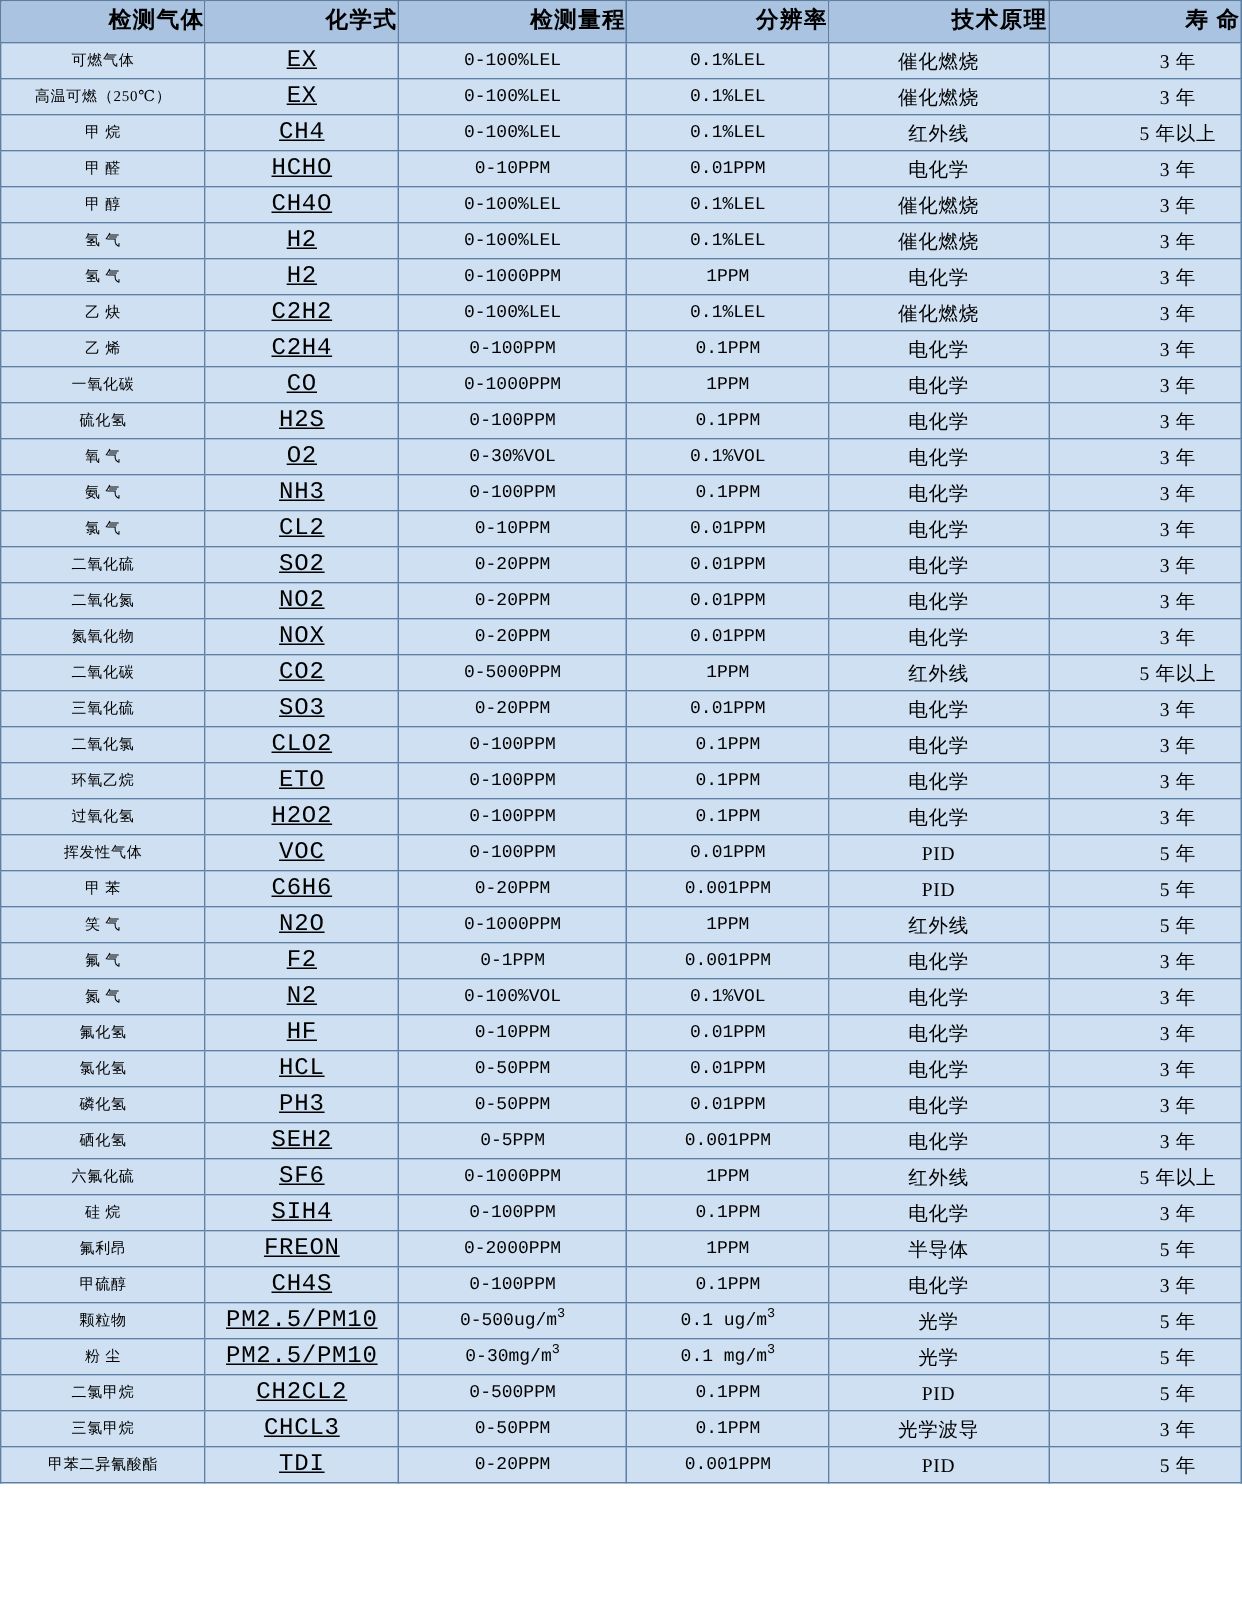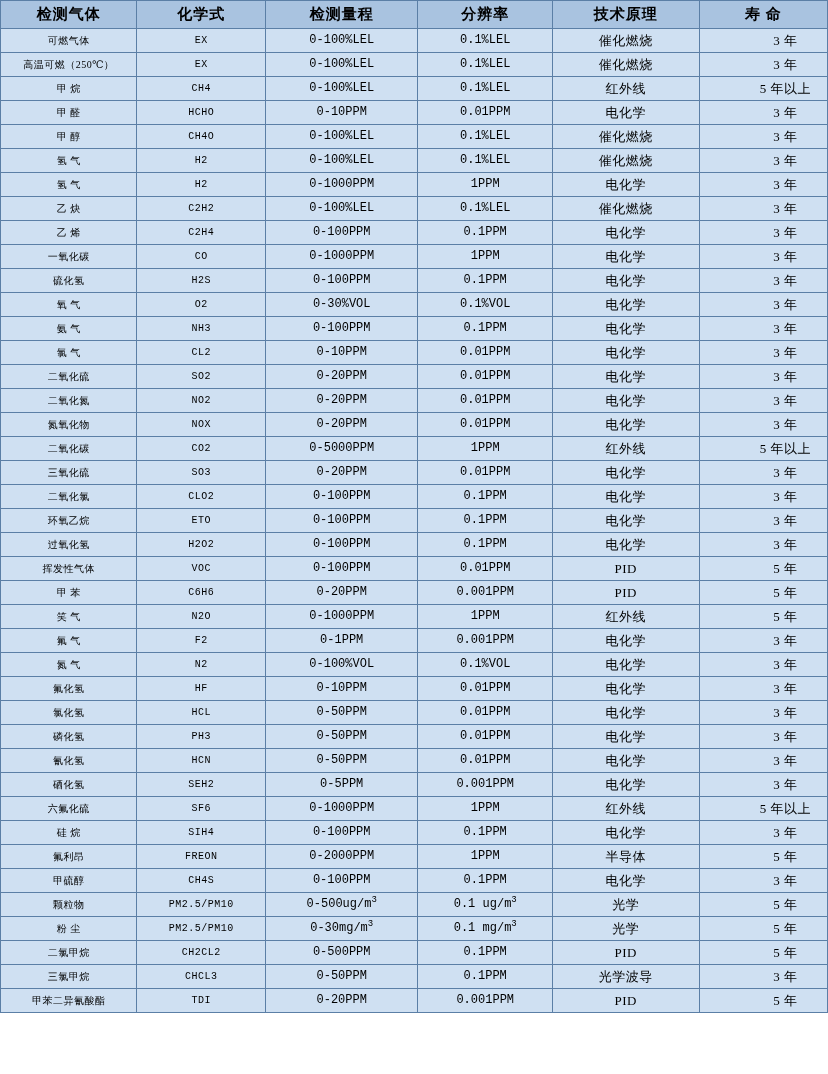--- a/index.html
+++ b/index.html
@@ -28,33 +28,35 @@
     overflow: hidden;
     white-space: nowrap;
   }
   #gas-table thead th {
     background: #a9c3e0;
     font-weight: bold;
     font-size: 15px;
     height: 27px;
     line-height: 27px;
     letter-spacing: 1px;
+    text-align: right;
   }
   #gas-table tbody td {
     background: #cfe0f2;
     font-size: 13px;
   }
   #gas-table tbody td.name {
     font-size: 10px;
     letter-spacing: 0.5px;
   }
   #gas-table tbody td.formula {
     font-family: "Liberation Mono", "DejaVu Sans Mono", monospace;
-    font-size: 10px;
+    font-size: 16px;
     letter-spacing: 0.5px;
+    text-decoration: underline;
   }
   #gas-table tbody td.range,
   #gas-table tbody td.res {
     font-family: "Liberation Mono", "DejaVu Sans Mono", monospace;
     font-size: 12px;
   }
   #gas-table tbody td.tech {
     font-size: 13px;
     letter-spacing: 0.5px;
     margin-top: 45px;
@@ -329,28 +331,20 @@
       </tr>
       <tr>
         <td class="name">磷化氢</td>
         <td class="formula">PH3</td>
         <td class="range">0-50PPM</td>
         <td class="res">0.01PPM</td>
         <td class="tech">电化学</td>
         <td class="life">3 年</td>
       </tr>
       <tr>
-        <td class="name">氰化氢</td>
-        <td class="formula">HCN</td>
-        <td class="range">0-50PPM</td>
-        <td class="res">0.01PPM</td>
-        <td class="tech">电化学</td>
-        <td class="life">3 年</td>
-      </tr>
-      <tr>
         <td class="name">硒化氢</td>
         <td class="formula">SEH2</td>
         <td class="range">0-5PPM</td>
         <td class="res">0.001PPM</td>
         <td class="tech">电化学</td>
         <td class="life">3 年</td>
       </tr>
       <tr>
         <td class="name">六氟化硫</td>
         <td class="formula">SF6</td>

